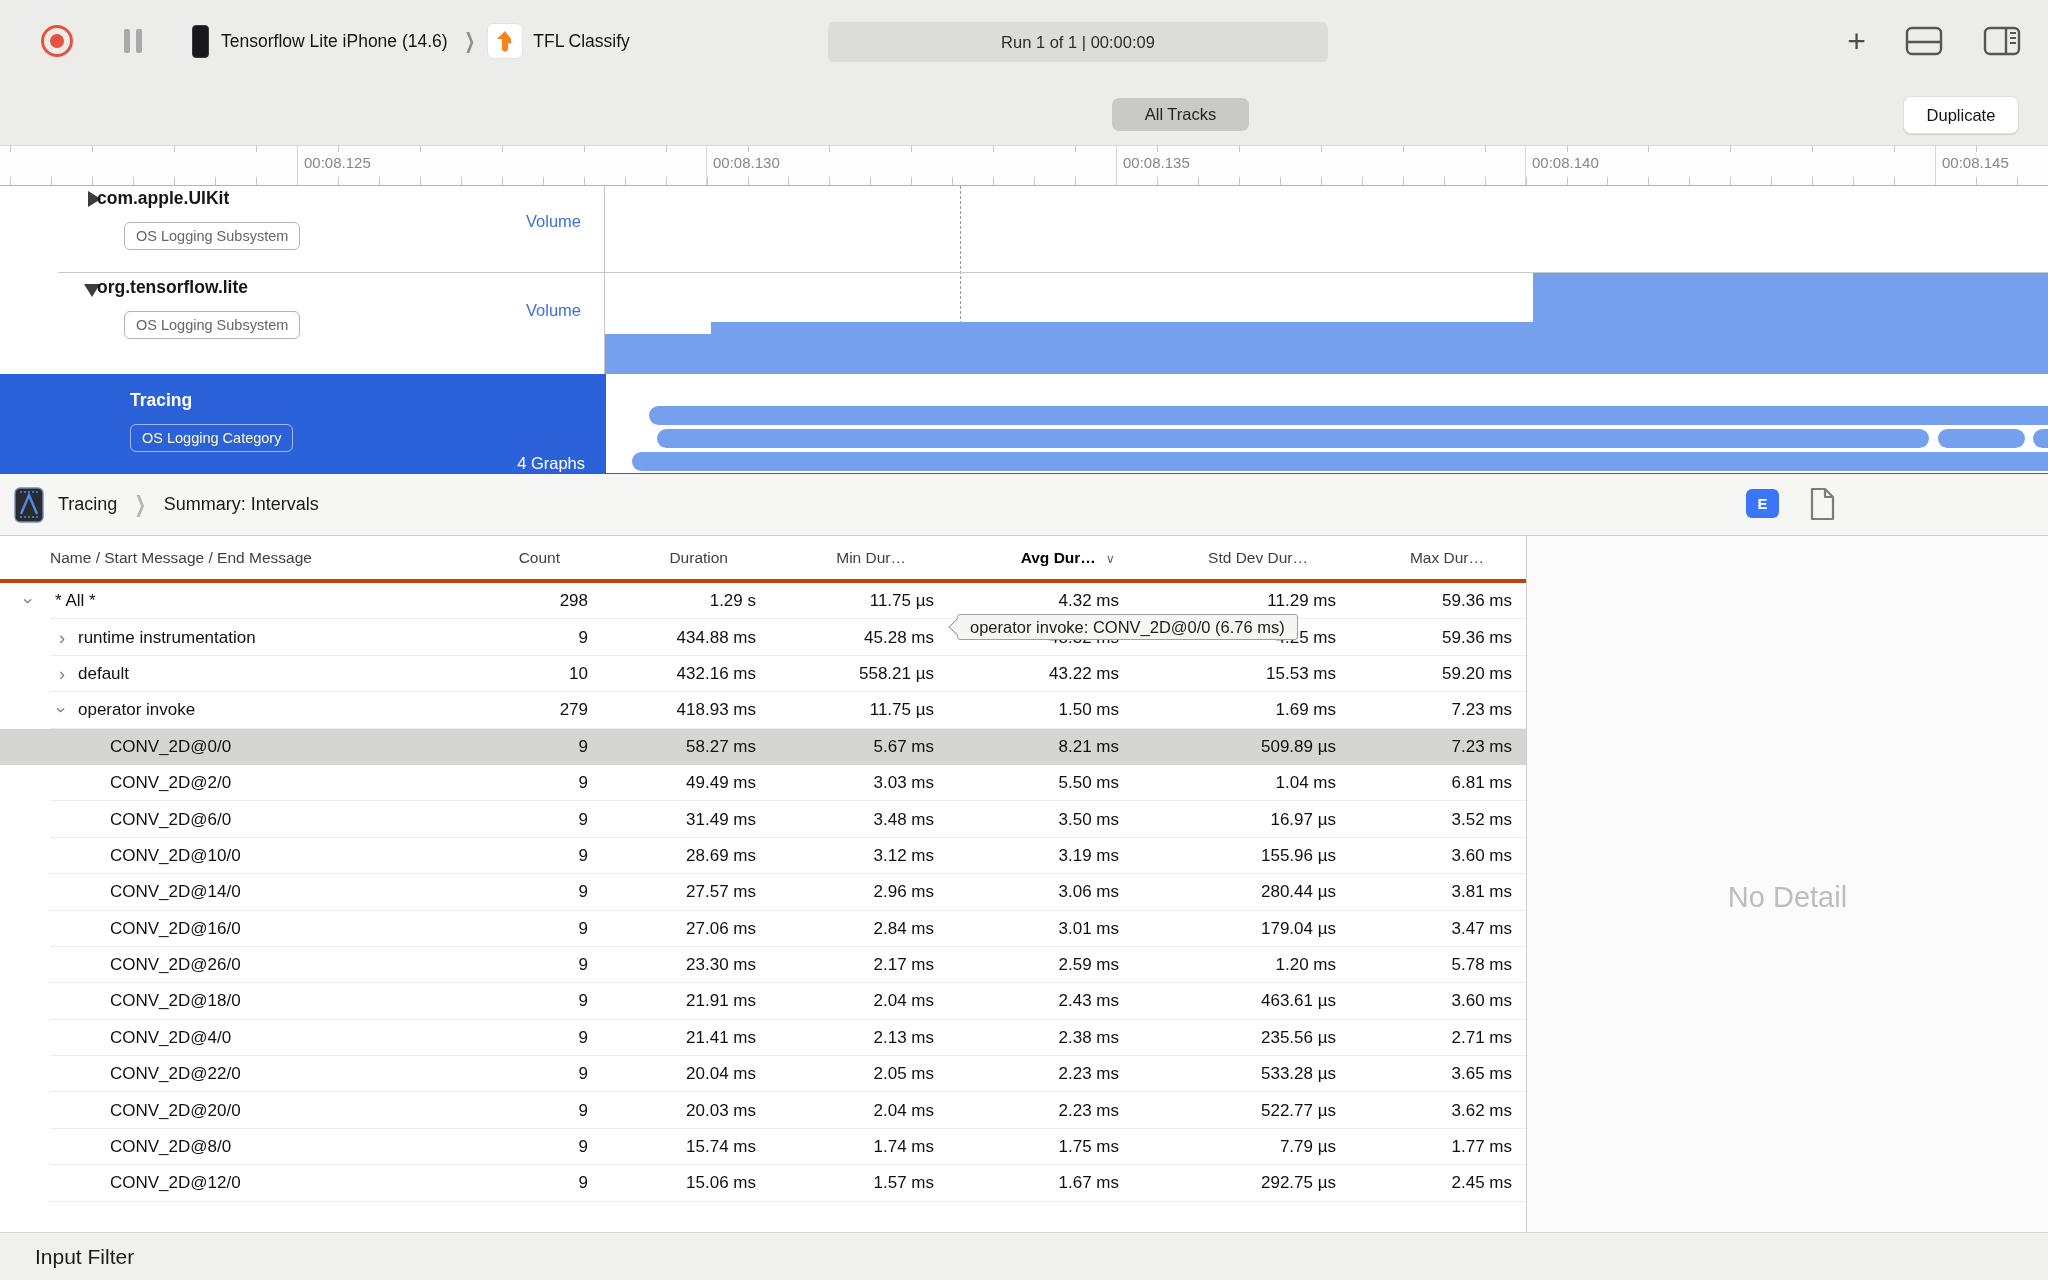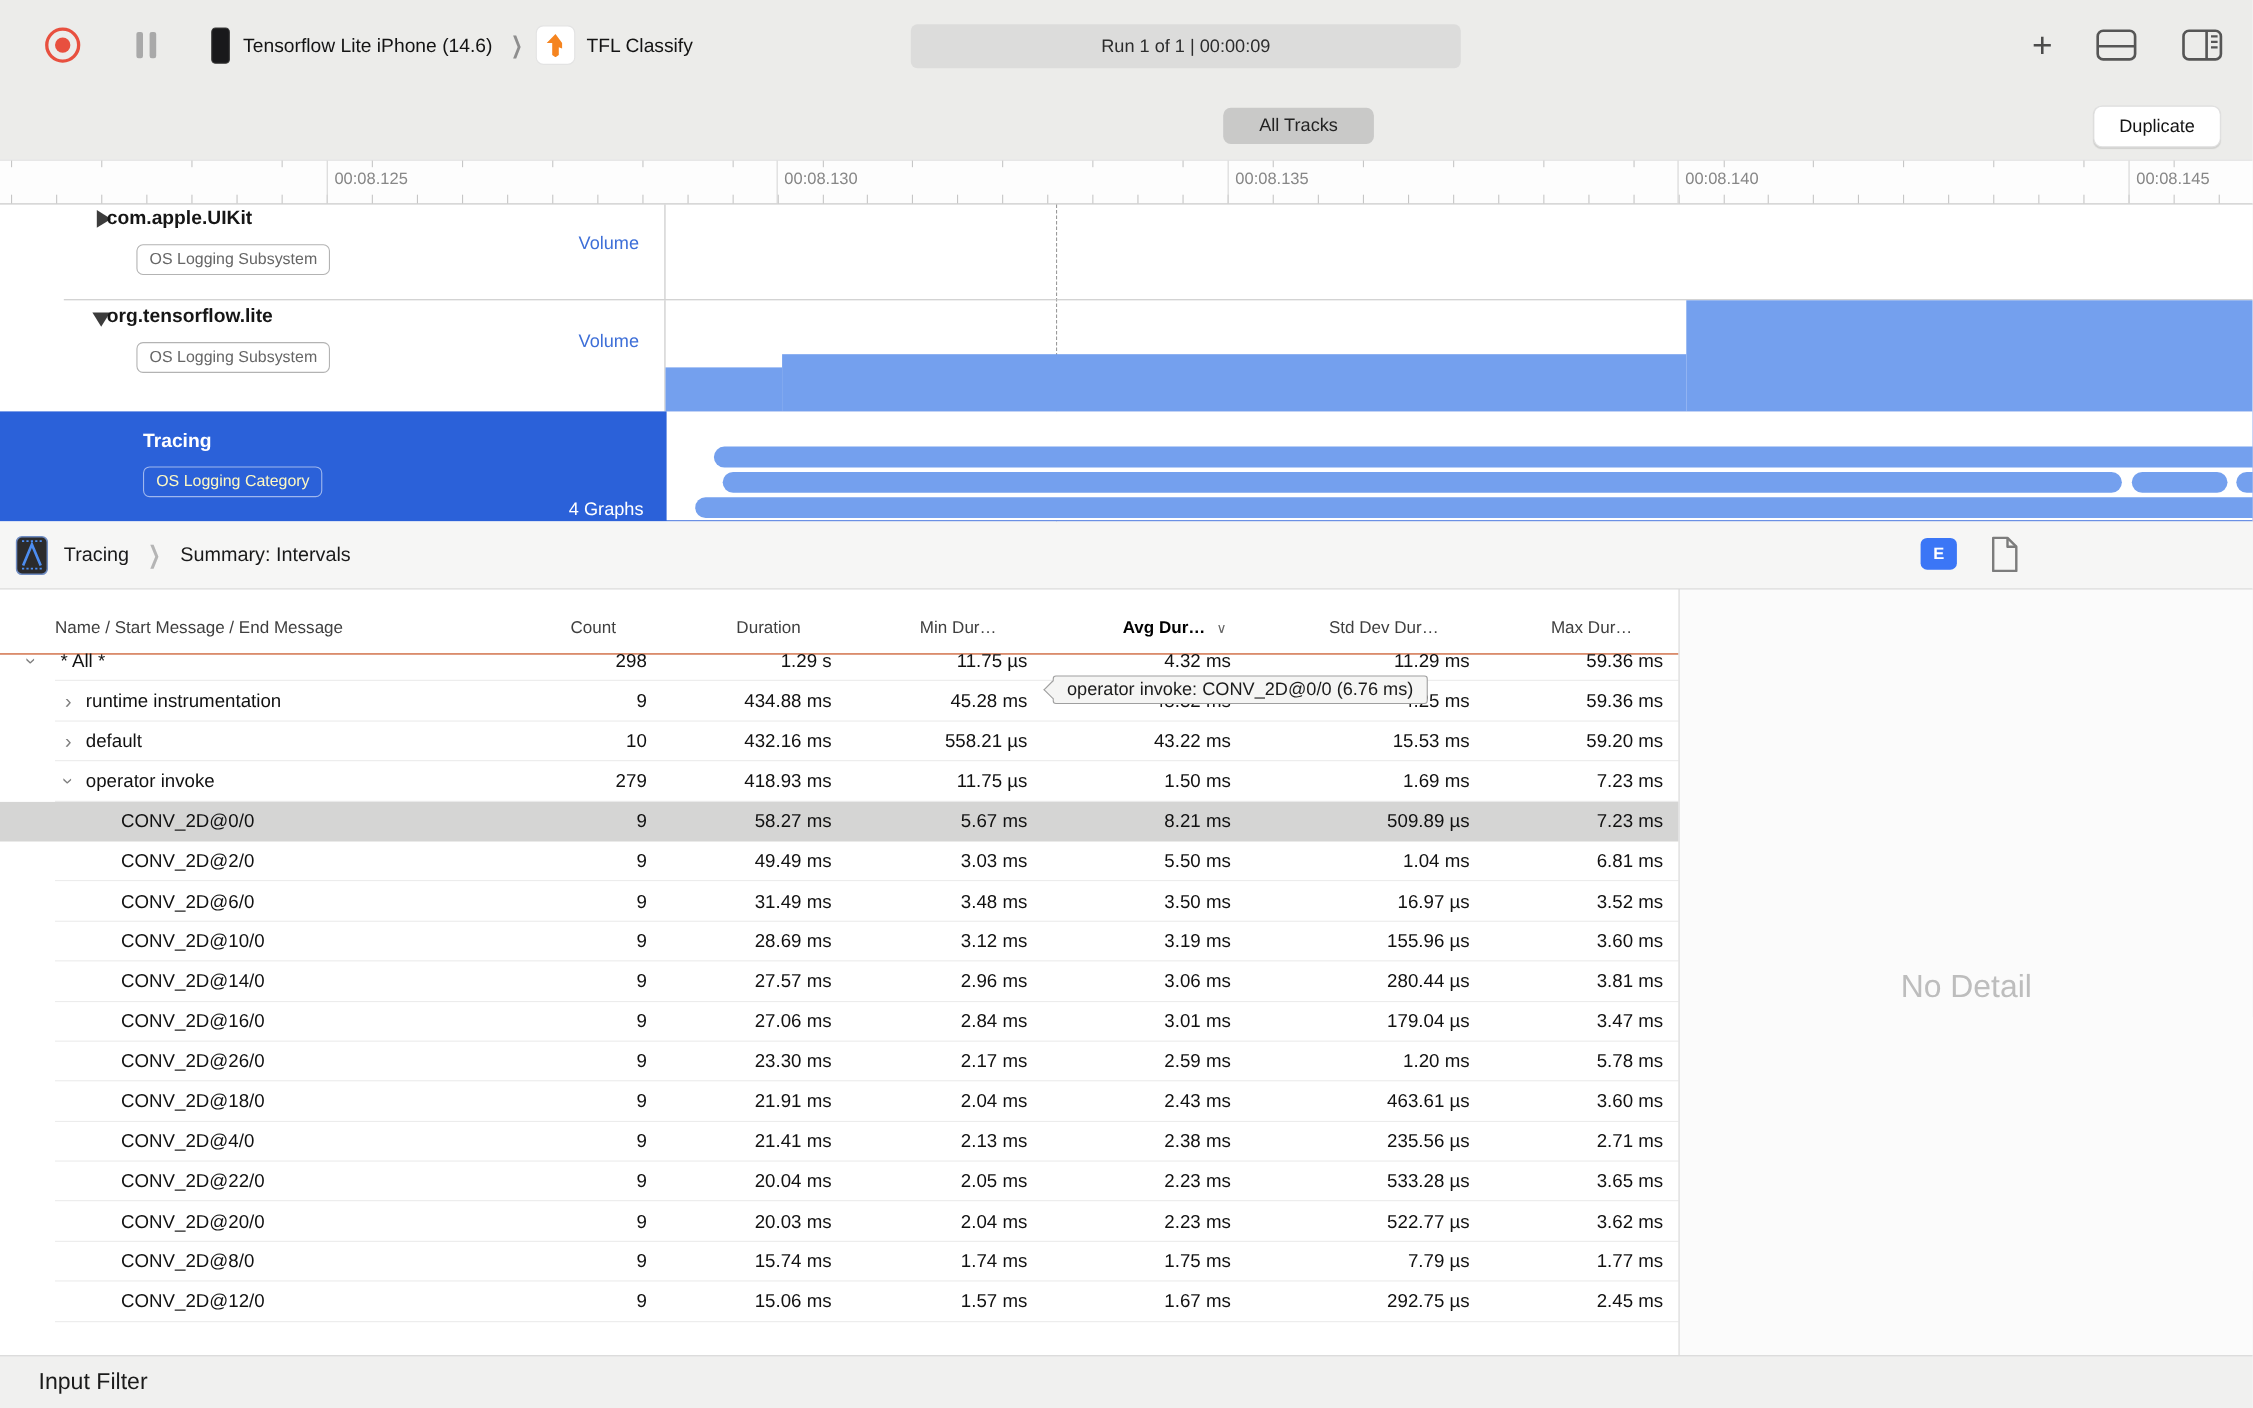--- a/index.html
+++ b/index.html
@@ -81,21 +81,21 @@
   #ebtn{position:absolute;left:1746px;top:489px;width:33px;height:29px;background:#3b76f6;border-radius:6px;
         color:#fff;font-size:15px;font-weight:bold;display:flex;align-items:center;justify-content:center;}
 
   
   #tablepane{position:absolute;left:0;top:536px;width:1526px;height:696px;background:#fff;overflow:hidden;}
   #vdivider{position:absolute;left:1526px;top:536px;width:1px;height:696px;background:#cecece;}
   #detailpane{position:absolute;left:1527px;top:536px;width:521px;height:696px;background:#fbfbfb;}
   #nodetail{position:absolute;left:0;right:0;top:345px;text-align:center;font-size:29px;color:#bdbdbd;}
 
   .tgrid{display:grid;grid-template-columns:460px 142px 168px 178px 185px 217px 176px;}
-  #thead-row{position:absolute;left:0;top:12px;width:1526px;height:47px;border-bottom:1px solid #c2410c;
+  #thead-row{position:absolute;left:0;top:0;width:1526px;height:47px;border-bottom:4px solid #c2410c;
              box-sizing:border-box;align-items:center;}
   #thead-row .hc{font-size:15.5px;color:#3f3f3f;text-align:right;padding-right:42px;position:relative;}
   #thead-row .hc.first{text-align:left;padding-left:50px;padding-right:0;}
   #thead-row .hc.sorted{font-weight:bold;color:#000;padding-right:18px;}
   #thead-row .hc .sortchev{font-weight:normal;color:#666;font-size:12.5px;margin-left:10px;}
   .hsep{position:absolute;right:0;top:9px;bottom:9px;width:1px;background:#e3e3e3;}
 
   #tbody{position:absolute;left:0;top:47px;width:1526px;}
   .row{height:36.4px;align-items:center;position:relative;}
   .row .sep{position:absolute;left:50px;right:0;bottom:0;height:1px;background:#ececec;}

